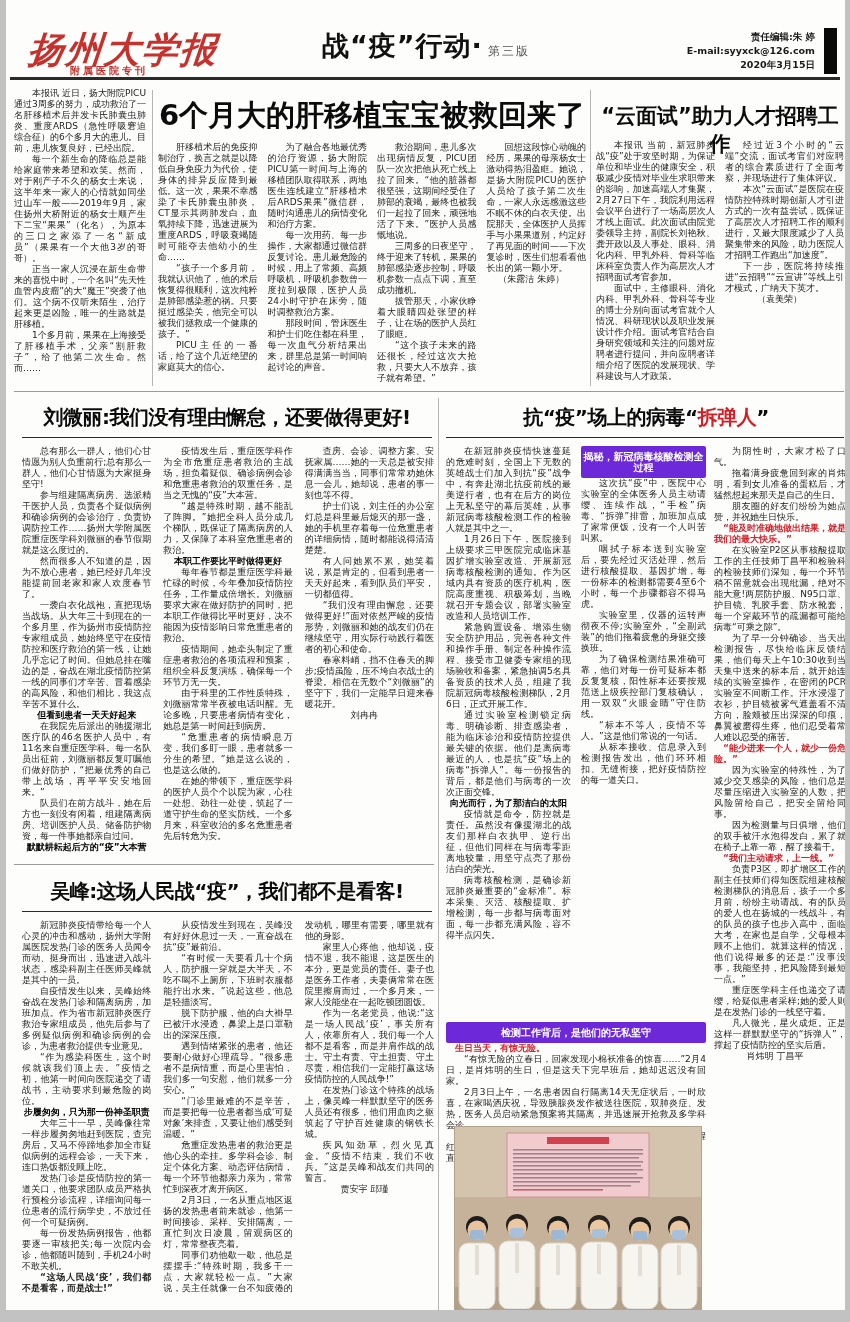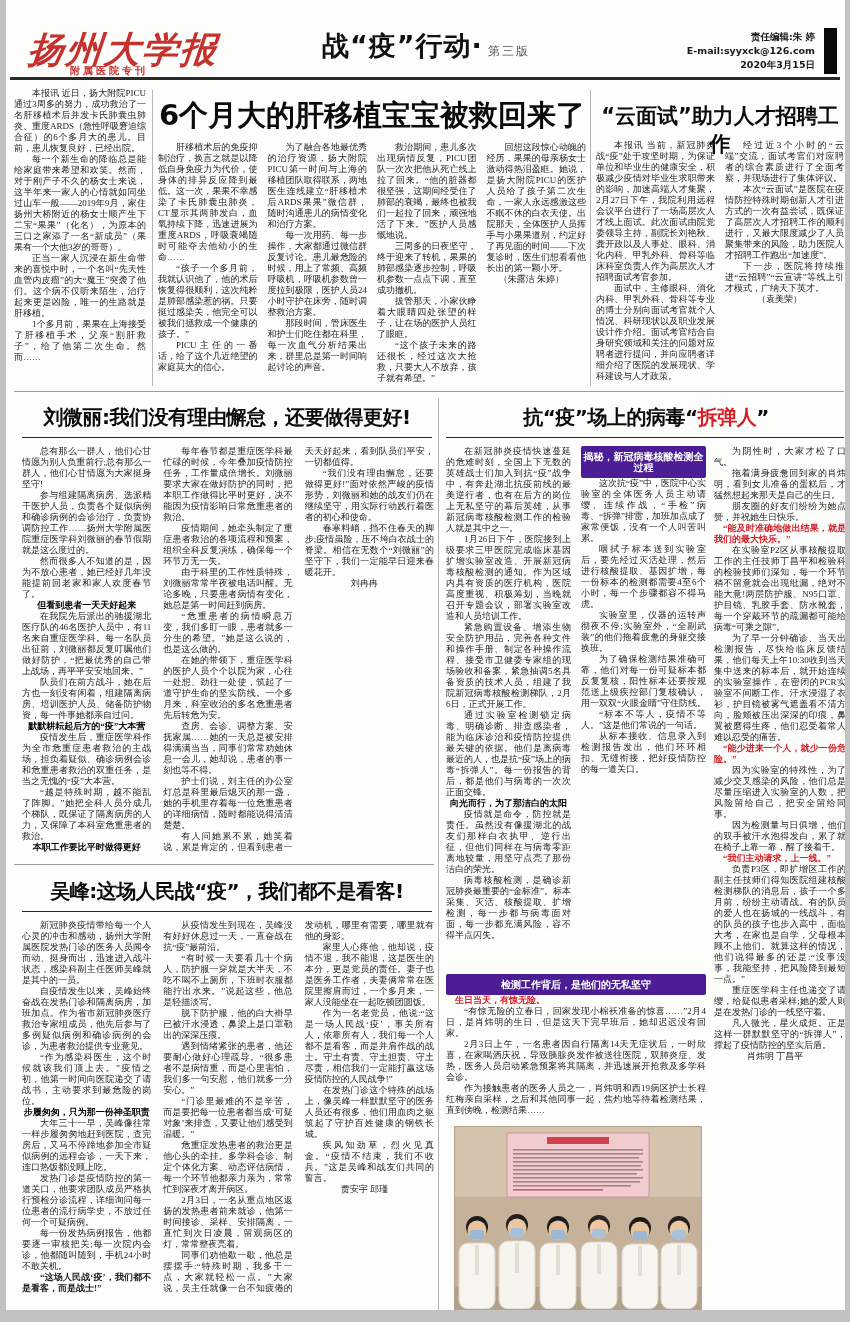--- a/index.html
+++ b/index.html
@@ -19,27 +19,27 @@
   .edition-bar{background:#090909;}
 
   
   .headline{font-weight:900;color:#0b0b0b;text-align:center;}
   .h-xl{font-size:29px;letter-spacing:0px;}
   .h-lg{font-size:21px;}
   .h-md{font-size:20px;letter-spacing:-0.5px;}
   .red-part{color:#d41f26;}
 
   
-  .flow{font-size:9px;line-height:11px;color:#222;text-align:justify;overflow:hidden;column-fill:auto;font-family:Liberation Serif, serif;}
+  .flow{font-size:9px;line-height:11px;color:#222;text-align:justify;overflow:hidden;column-fill:auto;}
   .flow p{margin:0;}
   .para{text-indent:2em;}
   .subhead{font-weight:bold;text-align:center;text-indent:0;margin:4px 0 3px 0;color:#000;}
   .red-sub{color:#d0232b;font-weight:bold;text-indent:1em;margin:4px 0 3px 0;}
   .quote{font-weight:bold;text-indent:2em;margin:3px 0;}
-  .banner{background:#4c1d95;color:#fff;font-weight:bold;text-align:center;text-indent:0;padding:5px 2px;margin:6px 3px;border-radius:2px;break-inside:avoid;font-size:10px;}
+  .banner{background:#6d28d9;color:#fff;font-weight:bold;text-align:center;text-indent:0;padding:5px 2px;margin:6px 3px;border-radius:2px;break-inside:avoid;font-size:10px;}
   .byline{text-align:center;text-indent:0;padding-right:10px;margin-top:3px;}
   .cols-2{column-count:2;column-gap:10px;}
   .cols-3{column-count:3;column-gap:12px;}
   .cols-4{column-count:4;column-gap:10px;}
 
   
   .photo-frame{background:#c9b7a2;overflow:hidden;border:1px solid #b3a28d;}
 </style>
 </head>
 <body>
@@ -103,20 +103,21 @@
     </div>
 
   <div class="abs rule-h" style="left:8px;top:391px;width:830px;"></div>
 
   <div class="abs headline h-md" style="left:14px;top:404px;width:414px;">刘微丽:我们没有理由懈怠，还要做得更好!</div>
   <div class="abs rule-dark" style="left:16px;top:437px;width:410px;height:1px;"></div>
   <div class="abs flow cols-3" style="left:16px;top:446px;width:412px;height:412px;">
       <p class="para">总有那么一群人，他们心甘情愿为别人负重前行;总有那么一群人，他们心甘情愿为大家挺身坚守!</p>
       <p class="para">参与组建隔离病房、选派精干医护人员，负责各个疑似病例和确诊病例的会诊治疗，负责协调防控工作……扬州大学附属医院重症医学科刘微丽的春节假期就是这么度过的。</p>
       <p class="para">然而很多人不知道的是，因为不放心患者，她已经好几年没能提前回老家和家人欢度春节了。</p>
+      <p class="para">一袭白衣化战袍，直把现场当战场。从大年三十到现在的一个多月里，作为扬州市疫情防控专家组成员，她始终坚守在疫情防控和医疗救治的第一线，让她几乎忘记了时间。但她总挂在嘴边的是，奋战在湖北疫情防控第一线的同事们才辛苦、冒着感染的高风险，和他们相比，我这点辛苦不算什么。</p>
       <p class="subhead">但看到患者一天天好起来</p>
       <p class="para">在我院先后派出的驰援湖北医疗队的46名医护人员中，有11名来自重症医学科。每一名队员出征前，刘微丽都反复叮嘱他们做好防护，“把最优秀的自己带上战场，再平平安安地回来。”</p>
       <p class="para">队员们在前方战斗，她在后方也一刻没有闲着，组建隔离病房、培训医护人员、储备防护物资，每一件事她都亲自过问。</p>
       <p class="subhead">默默耕耘起后方的“疫”大本营</p>
       <p class="para">疫情发生后，重症医学科作为全市危重症患者救治的主战场，担负着疑似、确诊病例会诊和危重患者救治的双重任务，是当之无愧的“疫”大本营。</p>
       <p class="para">“越是特殊时期，越不能乱了阵脚。”她把全科人员分成几个梯队，既保证了隔离病房的人力，又保障了本科室危重患者的救治。</p>
       <p class="subhead">本职工作要比平时做得更好</p>
       <p class="para">每年春节都是重症医学科最忙碌的时候，今年叠加疫情防控任务，工作量成倍增长。刘微丽要求大家在做好防护的同时，把本职工作做得比平时更好，决不能因为疫情影响日常危重患者的救治。</p>
       <p class="para">疫情期间，她牵头制定了重症患者救治的各项流程和预案，组织全科反复演练，确保每一个环节万无一失。</p>
       <p class="para">由于科里的工作性质特殊，刘微丽常常半夜被电话叫醒。无论多晚，只要患者病情有变化，她总是第一时间赶到病房。</p>
@@ -192,21 +193,21 @@
       <p class="red-sub">“能少进来一个人，就少一份危险。”</p>
       <p class="para">因为实验室的特殊性，为了减少交叉感染的风险，他们总是尽量压缩进入实验室的人数，把风险留给自己，把安全留给同事。</p>
       <p class="para">因为检测量与日俱增，他们的双手被汗水泡得发白，累了就在椅子上靠一靠，醒了接着干。</p>
       <p class="red-sub">“我们主动请求，上一线。”</p>
       <p class="para">负责P3区，即扩增区工作的副主任技师们得知医院组建核酸检测梯队的消息后，孩子一个多月前，纷纷主动请战。有的队员的爱人也在扬城的一线战斗，有的队员的孩子也步入高中，面临大考，在家也是自学，父母根本顾不上他们。就算这样的情况，他们说得最多的还是:“没事没事，我能坚持，把风险降到最短一点。”</p>
       <p class="para">重症医学科主任也递交了请缨，给疑似患者采样;她的爱人则是在发热门诊的一线坚守着。</p>
       <p class="para">凡人微光，星火成炬。正是这样一群默默坚守的“拆弹人”，撑起了疫情防控的坚实后盾。</p>
       <p class="byline">肖炜明 丁昌平</p>
     </div>
 
-  <div class="abs flow" style="left:440px;top:974px;width:260px;height:150px;font-size:9px;line-height:11px;">
+  <div class="abs flow" style="left:440px;top:1022px;width:260px;height:150px;font-size:9px;line-height:11px;">
       <p class="banner">检测工作背后，是他们的无私坚守</p>
       <p class="red-sub">生日当天，有惊无险。</p>
       <p class="para">“有惊无险的立春日，回家发现小棉袄准备的惊喜……”2月4日，是肖炜明的生日，但是这天下完早班后，她却迟迟没有回家。</p>
       <p class="para">2月3日上午，一名患者因自行隔离14天无症状后，一时欣喜，在家喝酒庆祝，导致胰腺炎发作被送往医院，双肺炎症、发热，医务人员启动紧急预案将其隔离，并迅速展开抢救及多学科会诊。</p>
       <p class="para">作为接触患者的医务人员之一，肖炜明和西19病区护士长程红梅亲自采样，之后和其他同事一起，焦灼地等待着检测结果，直到傍晚，检测结果……</p>
     </div>
 
   <div class="abs photo-frame" style="left:448px;top:1126px;width:246px;height:182px;">
     <svg width="246" height="182" viewBox="0 0 246 182" xmlns="http://www.w3.org/2000/svg">
       <rect x="0" y="0" width="246" height="182" fill="#c6b29a"></rect>

